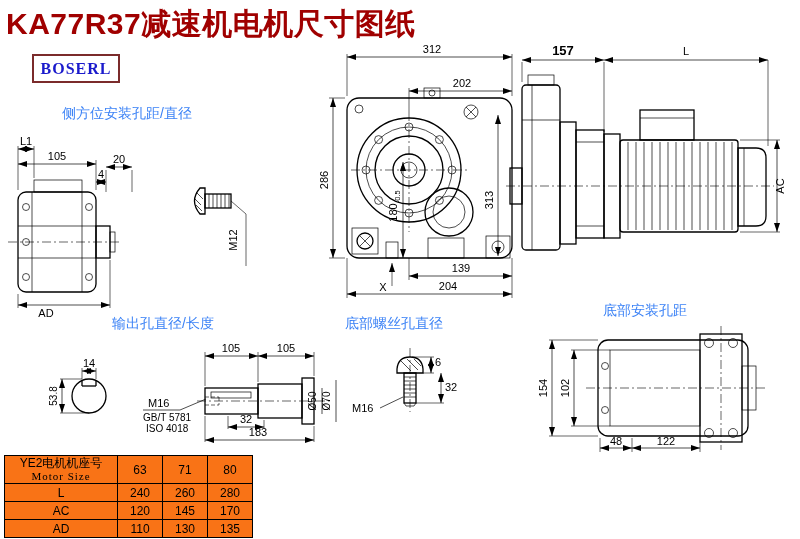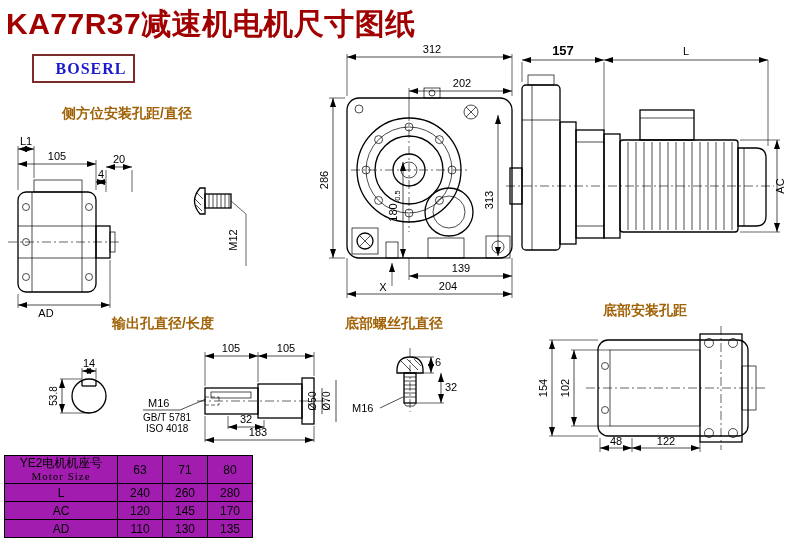--- a/index.html
+++ b/index.html
@@ -2,32 +2,32 @@
 <html><head>
 <meta charset="utf-8">
 <style>
   html,body{margin:0;padding:0;background:#fff;}
   #page{position:relative;width:800px;height:539px;background:#fff;overflow:hidden;
         font-family:"Liberation Sans",sans-serif;}
   #page-title{position:absolute;left:6px;top:4px;font-size:30px;font-weight:bold;
         color:#a00000;white-space:nowrap;letter-spacing:0.5px;}
   #logo{position:absolute;left:32px;top:54px;width:84px;height:25px;border:2px solid #7b2b2b;
         color:#1a1acc;font-family:"Liberation Serif",serif;font-weight:bold;font-size:16px;
-        display:flex;align-items:center;justify-content:center;letter-spacing:1px;background:#fff;padding-left:15px;}
-  .rlabel{position:absolute;color:#a16207;font-weight:bold;font-size:14px;white-space:nowrap;}
+        display:flex;align-items:center;justify-content:center;letter-spacing:1px;background:#fff;}
+  .rlabel{position:absolute;color:#3b82f6;font-weight:normal;font-size:14px;white-space:nowrap;}
   #drawing{position:absolute;left:0;top:0;}
   .obj{fill:none;stroke:#000;stroke-width:1.3;}
   .thin{fill:none;stroke:#000;stroke-width:0.7;}
   .ext{fill:none;stroke:#000;stroke-width:0.6;}
   .cl{fill:none;stroke:#000;stroke-width:0.6;stroke-dasharray:9 3 2 3;}
   .hid{fill:none;stroke:#000;stroke-width:0.6;stroke-dasharray:4 2;}
   .dt{font-family:"Liberation Sans",sans-serif;font-size:11px;fill:#000;}
   .dts{font-family:"Liberation Sans",sans-serif;font-size:10px;fill:#000;}
   .dtb{font-family:"Liberation Sans",sans-serif;font-size:13px;font-weight:bold;fill:#000;}
-  table.spec{position:absolute;left:4px;top:455px;border-collapse:collapse;background:#a21caf;}
+  table.spec{position:absolute;left:4px;top:455px;border-collapse:collapse;background:#f97316;}
   table.spec td{border:1px solid #000;font-size:12px;text-align:center;height:17px;padding:0 3px;}
   table.spec td.c0{width:106px;}
   table.spec td.v{width:38px;}
   table.spec .cn{font-size:12px;line-height:14px;}
   table.spec .en{font-family:Liberation Serif, serif;font-size:11px;letter-spacing:1px;line-height:13px;}
 </style>
 </head>
 <body>
 
 <div id="page">

